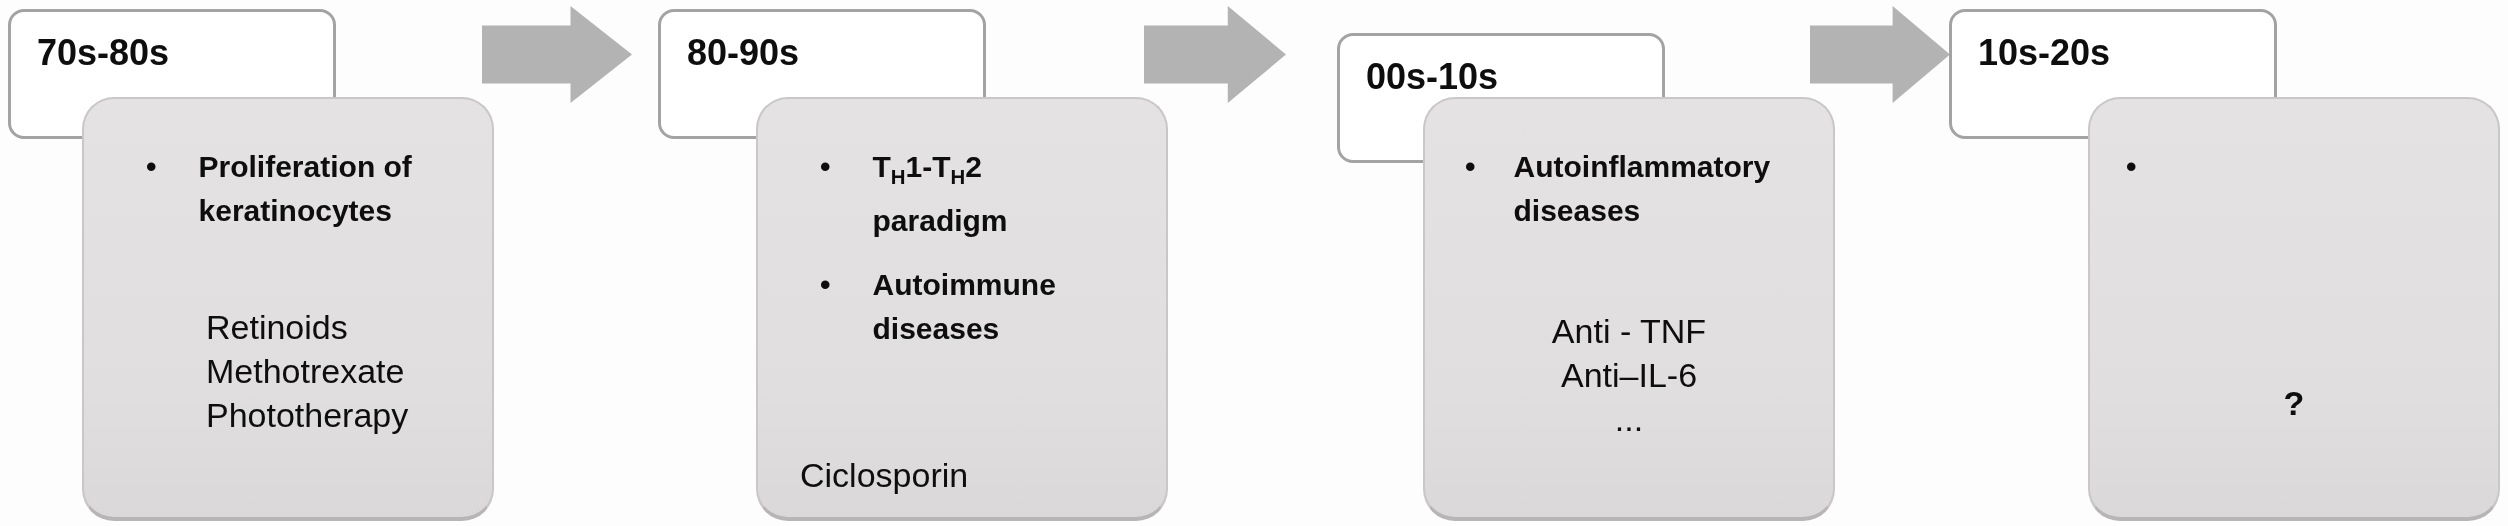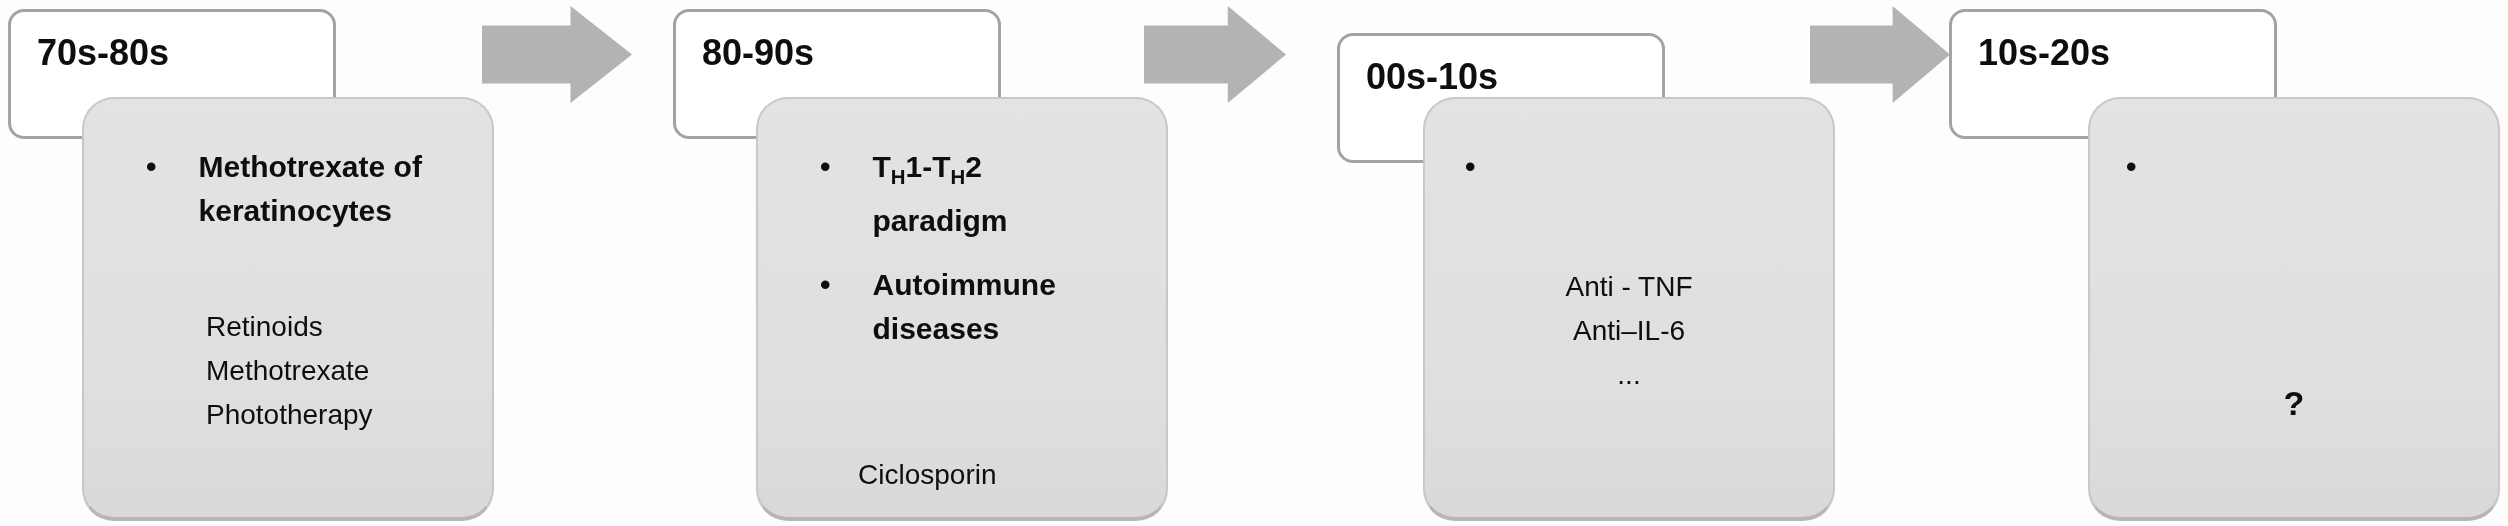--- a/index.html
+++ b/index.html
@@ -60,54 +60,54 @@
   }
   .bullet-item:last-of-type{margin-bottom:0;}
   .content-box.tight .bullet-item{padding-left:40px;gap:38px;}
   .content-box.tightest .bullet-item{padding-left:36px;gap:30px;}
   .dot{flex:0 0 auto;font-size:30px;line-height:44px;}
   .btext{flex:1 1 auto;}
   .sub{font-size:0.68em;vertical-align:-0.35em;}
   .block{display:block;}
   .items{
     margin-top:52px;
-    font-size:28px;line-height:44px;font-weight:normal;
+    font-size:34px;line-height:44px;font-weight:normal;
   }
   .items.indented{padding-left:122px;}
-  .items.indented2{padding-left:100px;}
+  .items.indented2{padding-left:42px;}
   .items.centered{text-align:center;margin-top:56px;}
   .items.bottom{margin-top:auto;margin-bottom:20px;}
   .items.question{margin-top:auto;margin-bottom:92px;text-align:center;font-weight:bold;font-size:34px;}
   
   .arrow{
     position:absolute;top:6px;width:150px;height:97px;
     background:var(--arrow);
     clip-path:polygon(0 20%,59% 20%,59% 0,100% 50%,59% 100%,59% 80%,0 80%);
   }
   .a1{left:482px;}
   .a2{left:1144px;width:142px;}
   .a3{left:1810px;width:140px;}
   
   .p1{left:8px;}   .c1{left:82px;}
-  .p2{left:673px;} .c2{left:756px;}
+  .p2{left:658px;} .c2{left:756px;}
   .p3{left:1337px;margin-top:24px;}.c3{left:1423px;}
   .p4{left:1949px;}.c4{left:2088px;}
 </style>
 </head>
 <body>
 
 <div class="canvas">
 
   <div class="period-box p1">
     <div class="period-label">70s-80s</div>
   </div>
   <div class="content-box c1">
     <div class="bullet-item">
       <span class="dot">•</span>
-      <span class="btext">Methotrexate of keratinocytes</span>
+      <span class="btext">Proliferation of keratinocytes</span>
     </div>
     <div class="items indented">
       <div class="item">Retinoids</div>
       <div class="item">Methotrexate</div>
       <div class="item">Phototherapy</div>
     </div>
   </div>
 
   <div class="arrow a1"></div>
 
@@ -129,20 +129,21 @@
   </div>
 
   <div class="arrow a2"></div>
 
   <div class="period-box p3">
     <div class="period-label">00s-10s</div>
   </div>
   <div class="content-box c3 tight">
     <div class="bullet-item">
       <span class="dot">•</span>
+      <span class="btext">Autoinflammatory diseases</span>
     </div>
     <div class="items centered">
       <div class="item">Anti - TNF</div>
       <div class="item">Anti–IL-6</div>
       <div class="item">...</div>
     </div>
   </div>
 
   <div class="arrow a3"></div>
 

